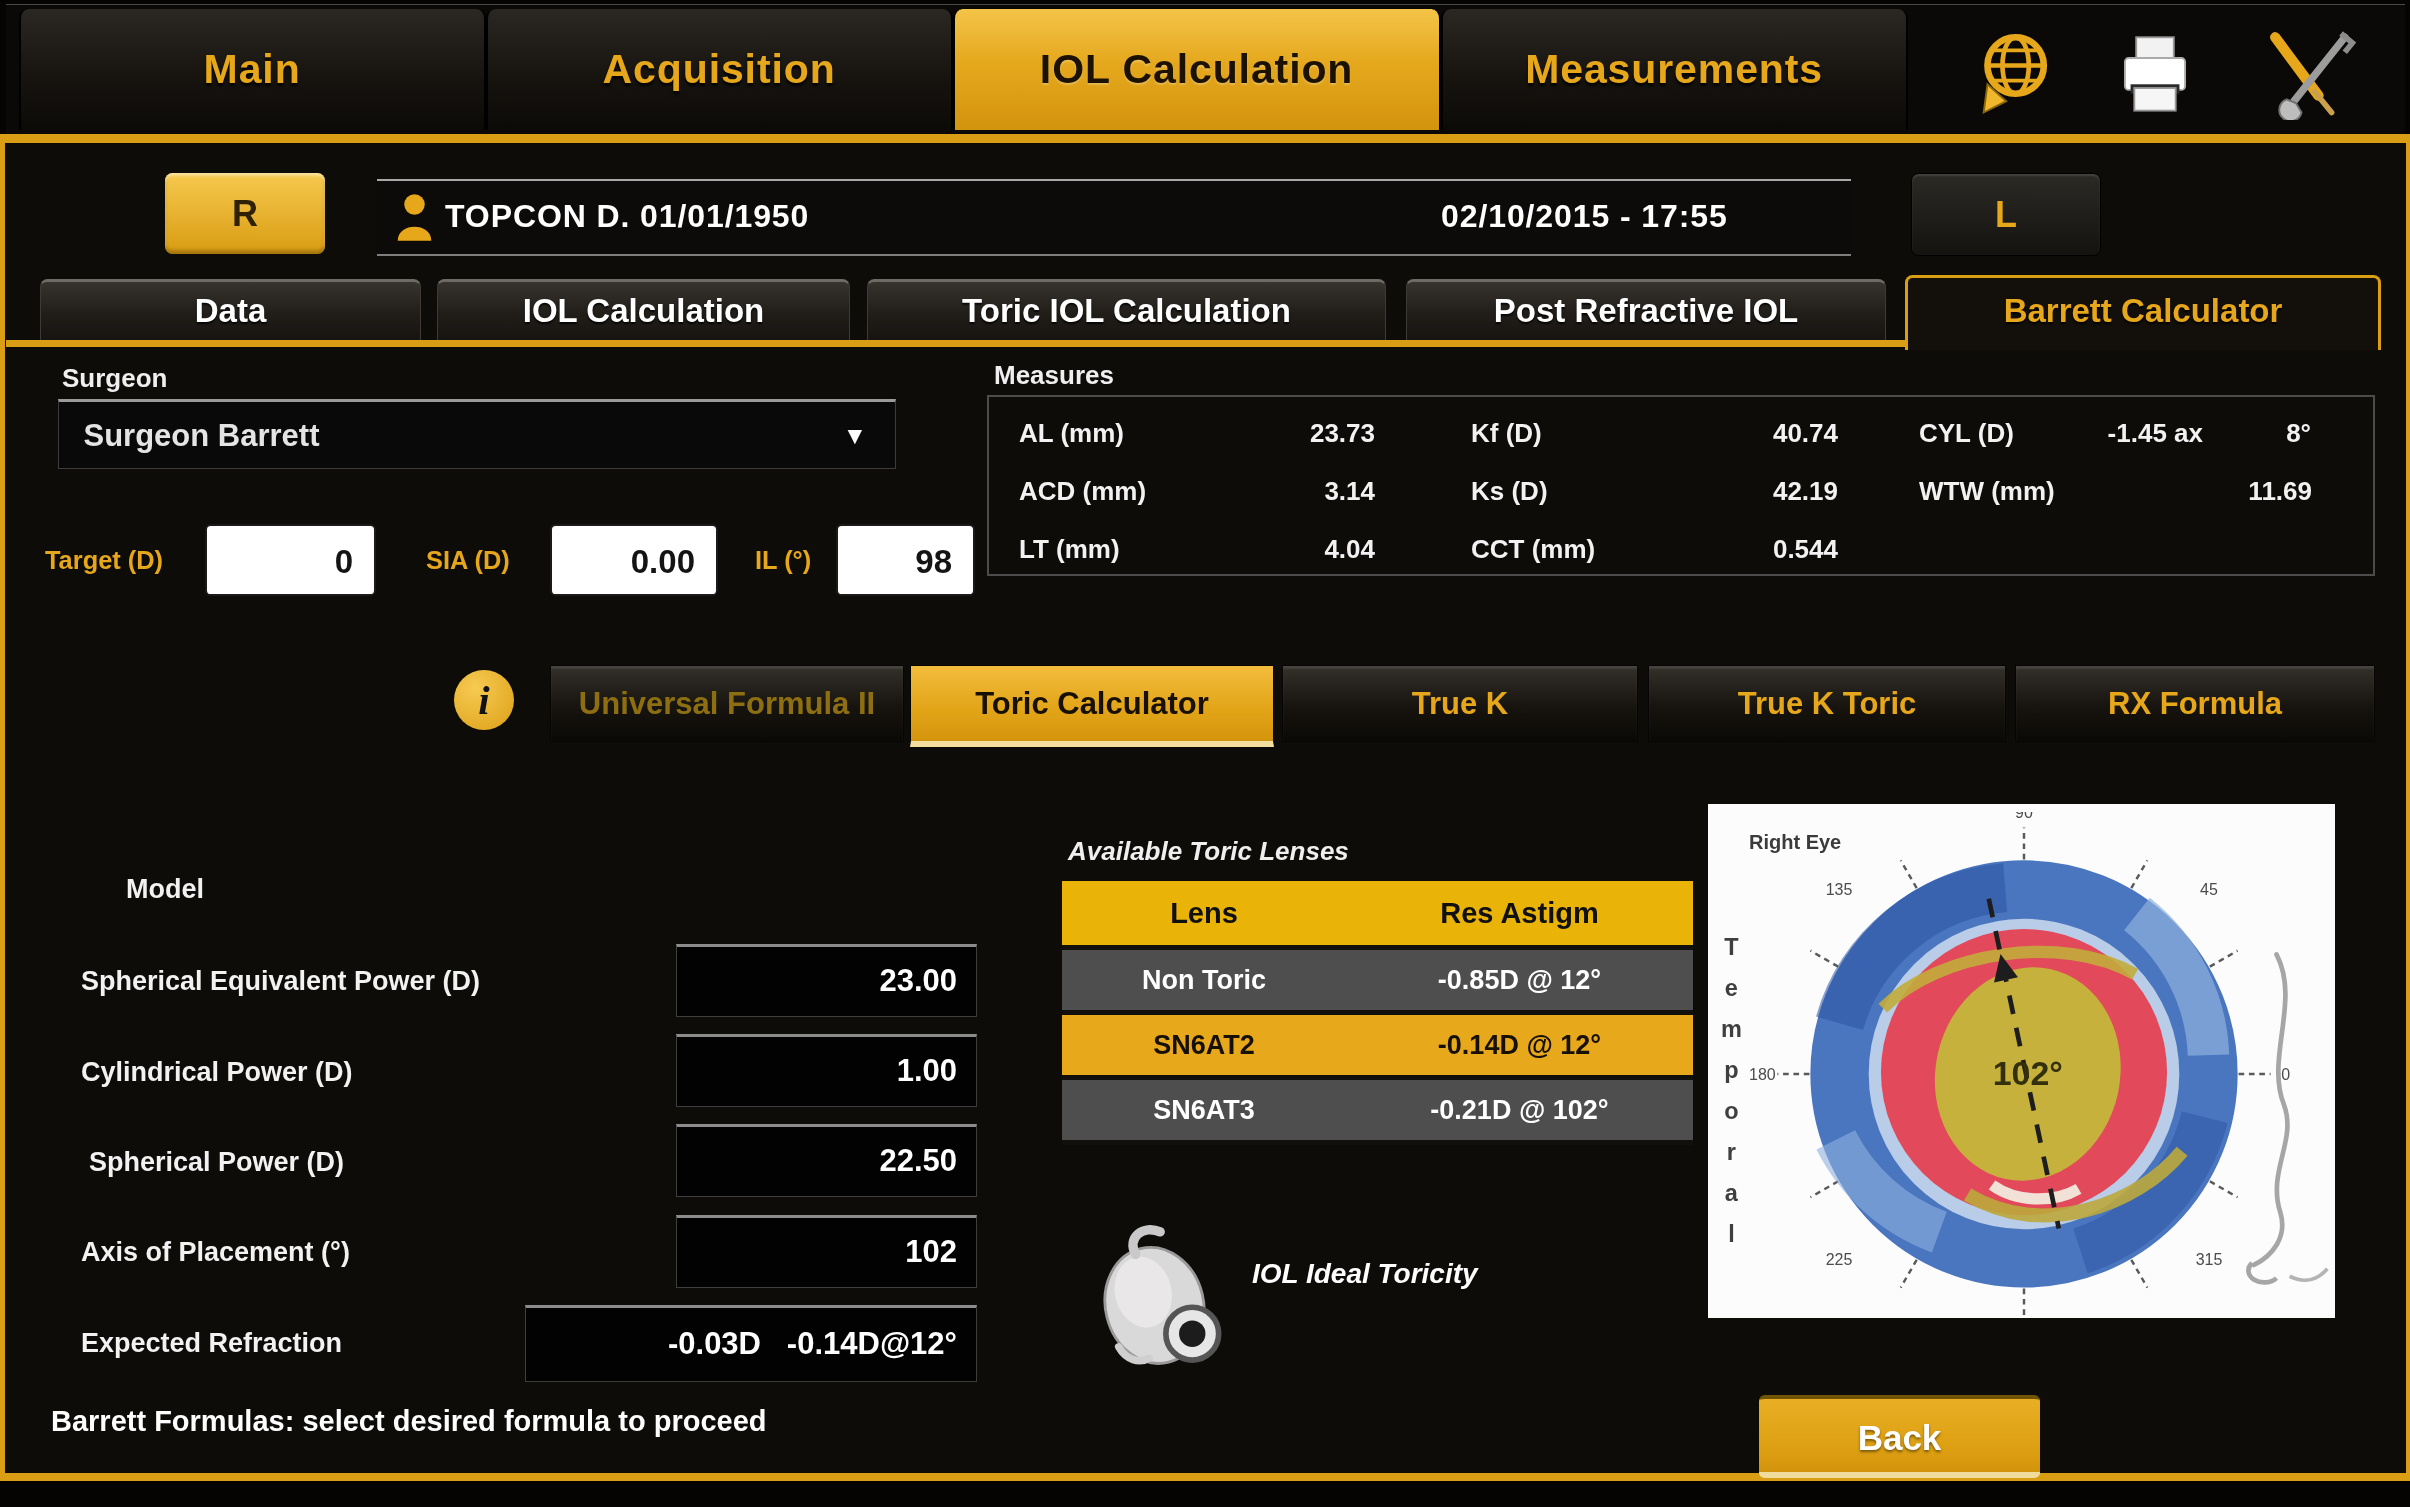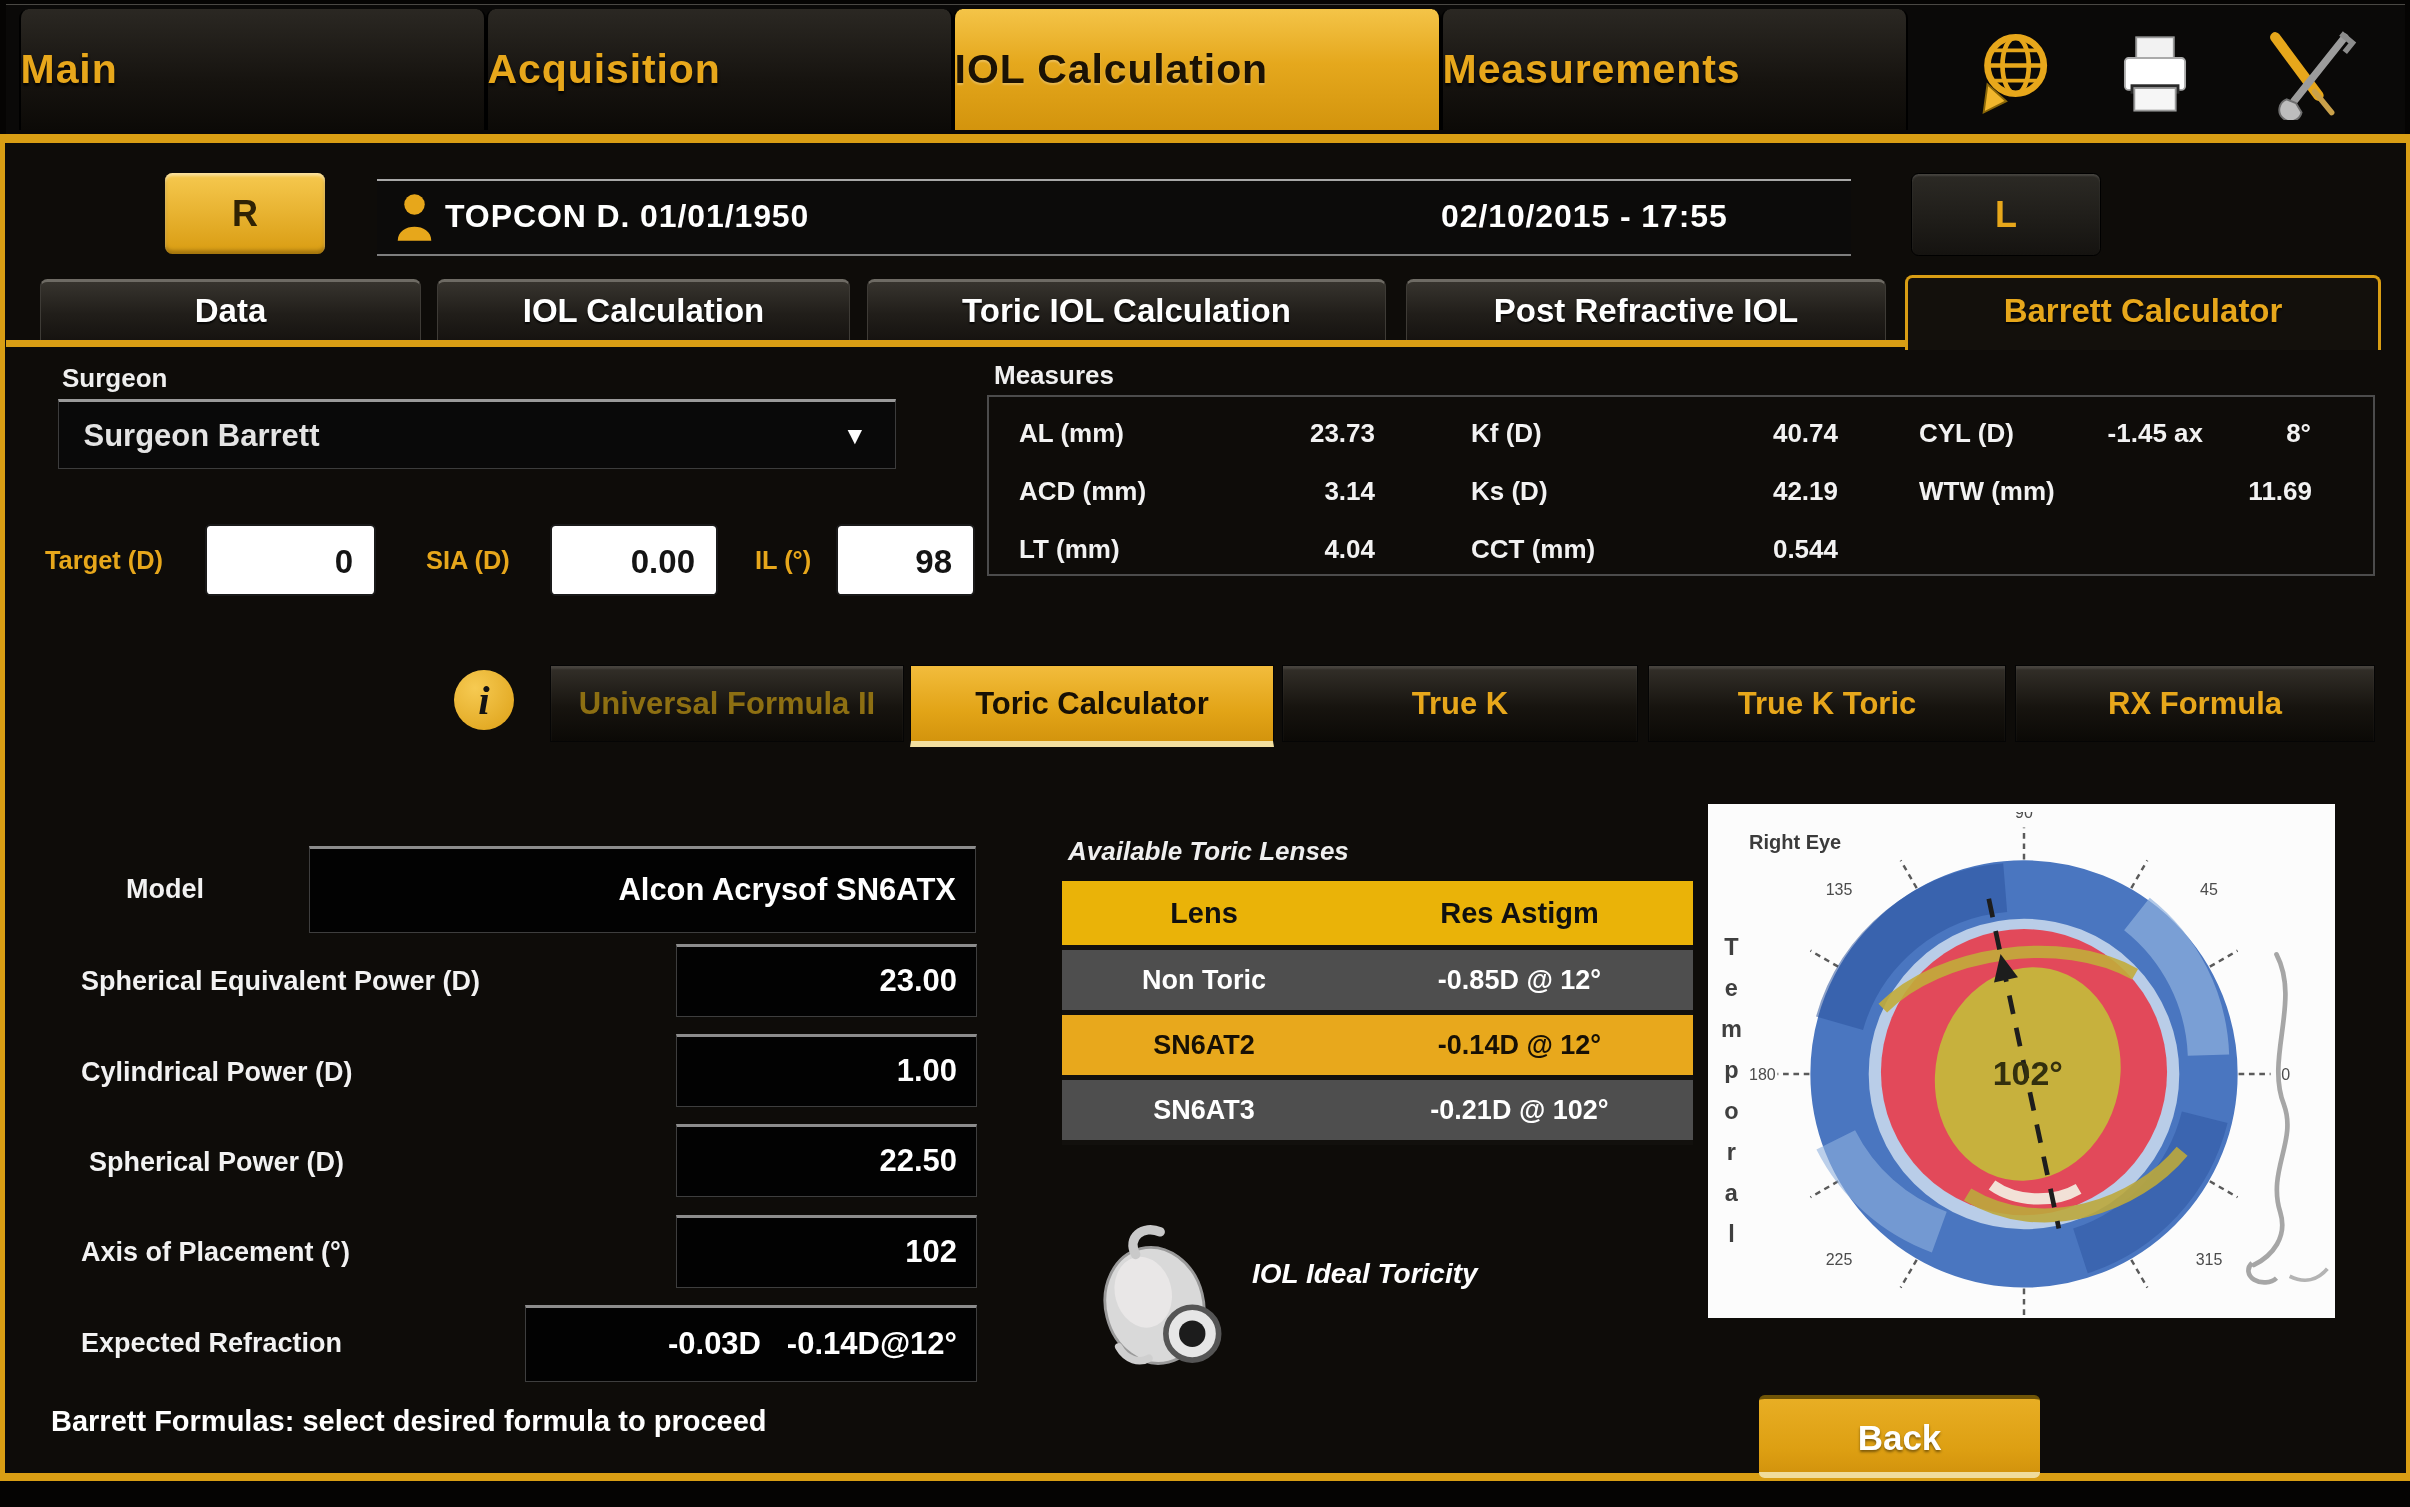--- a/index.html
+++ b/index.html
@@ -2,21 +2,21 @@
 <html style="font-size:15px"><head>
 <meta charset="utf-8">
 <title>IOL Calculation</title>
 <style>
   html,body{margin:0;padding:0;background:#000;}
   #page{position:relative;width:2411px;height:1508px;background:#050403;overflow:hidden;
         font-family:"Liberation Sans","DejaVu Sans",sans-serif;}
   .abs{position:absolute;}
   
   #topbar{position:absolute;left:5.6px;top:3.8px;width:2399px;height:130px;background:#0a0908;border-top:1.9px solid #4a4844;}
-  .main-tab{position:absolute;top:3.8px;height:121px;line-height:121px;text-align:left;
+  .main-tab{position:absolute;top:3.8px;height:121px;line-height:121px;text-align:center;
             font-size:41px;font-weight:bold;color:#e7a71b;letter-spacing:0.9px;
             background:linear-gradient(180deg,#2b2823 0%,#16130f 60%,#0c0a07 100%);
             border-left:2.8px solid #000;border-right:2.8px solid #000;border-radius:9.4px 9.4px 0 0;
             text-shadow:0 2.8px 2.8px rgba(0,0,0,.8);cursor:default;}
   .main-tab.active{background:linear-gradient(180deg,#f4c448 0%,#e5a81d 45%,#d3940d 100%);
             color:#1b1204;text-shadow:0 1.9px 1.9px rgba(255,255,255,.25);}
   .top-icon{position:absolute;top:21px;width:94px;height:94px;}
   
   #frame{position:absolute;left:0;top:134px;width:2411px;height:1347px;box-sizing:border-box;
          border:5.6px solid #d99e14;border-top:9.4px solid #d99e14;border-bottom:8.5px solid #d99e14;
@@ -196,21 +196,20 @@
   <div class="t-input" style="left:836px;width:139px;padding-left:40px;">98</div>
 
   <div class="abs" id="info-icon">i</div>
   <div class="f-btn dim" style="left:550px;width:352px;">Universal Formula II</div>
   <div class="f-btn active" style="left:910px;width:362px;">Toric Calculator</div>
   <div class="f-btn" style="left:1648px;width:356px;">True K Toric</div>
   <div class="f-btn" style="left:1282px;width:354px;">True K</div>
   <div class="f-btn" style="left:2015px;width:358px;">RX Formula</div>
 
   <span class="frm-lab" style="left:126px;top:874px;">Model</span>
-  <div class="frm-input" style="left:309px;top:846px;width:667px;height:87px;line-height:81px;">Alcon Acrysof SN6ATX</div>
 
   <span class="frm-lab" style="left:81px;top:966px;">Spherical Equivalent Power (D)</span>
   <div class="frm-input" style="left:676px;top:944px;width:301px;height:73px;line-height:68px;">23.00</div>
 
   <span class="frm-lab" style="left:81px;top:1057px;">Cylindrical Power (D)</span>
   <div class="frm-input" style="left:676px;top:1034px;width:301px;height:73px;line-height:68px;">1.00</div>
 
   <span class="frm-lab" style="left:89px;top:1147px;">Spherical Power (D)</span>
   <div class="frm-input" style="left:676px;top:1124px;width:301px;height:73px;line-height:68px;">22.50</div>
 

